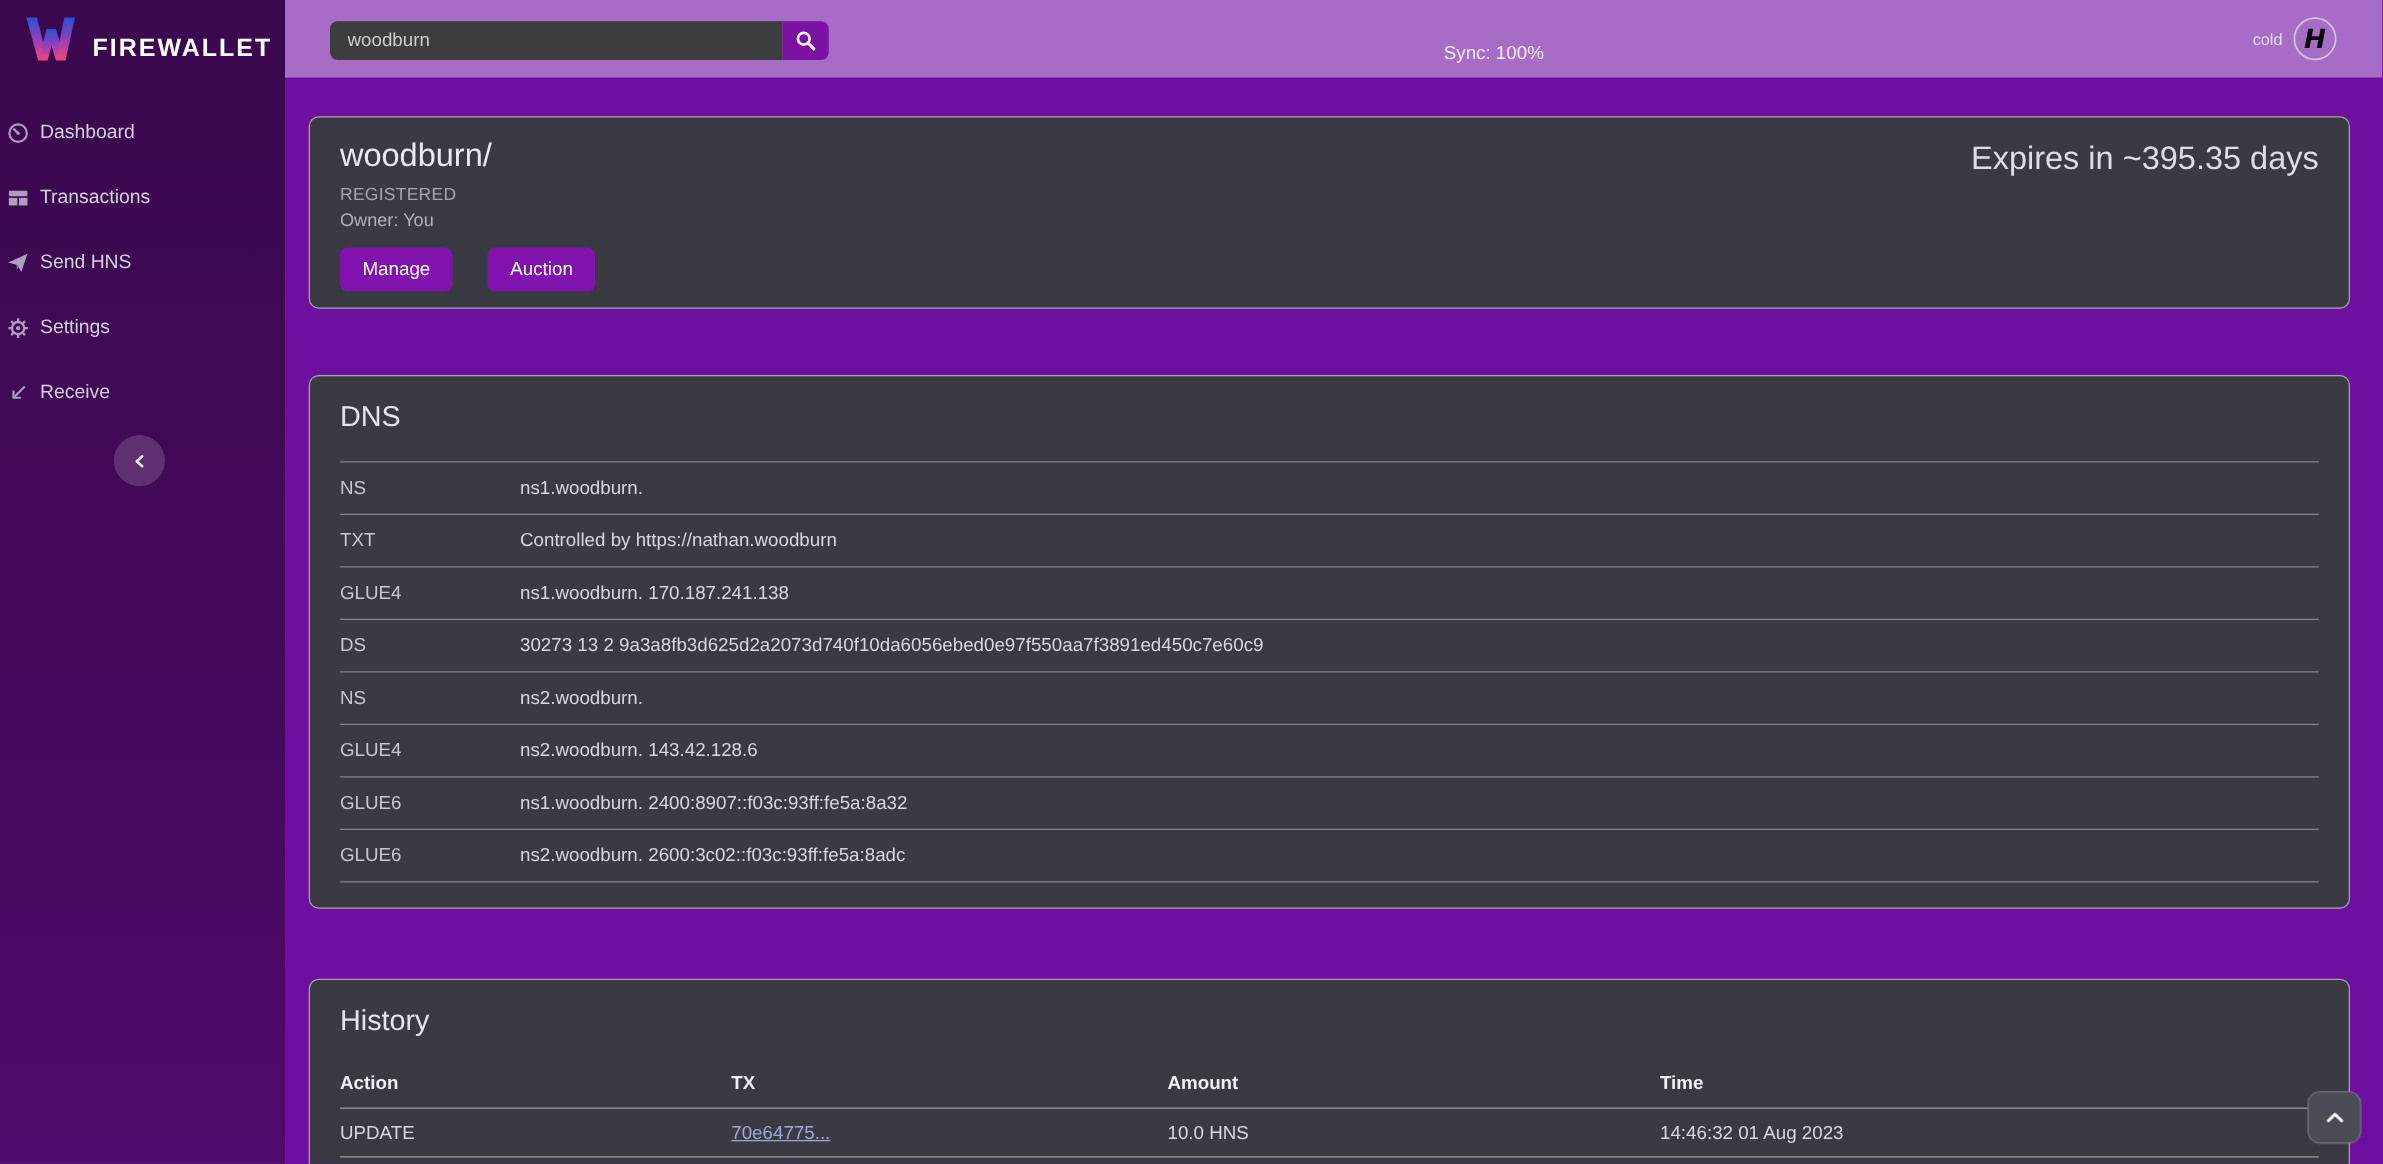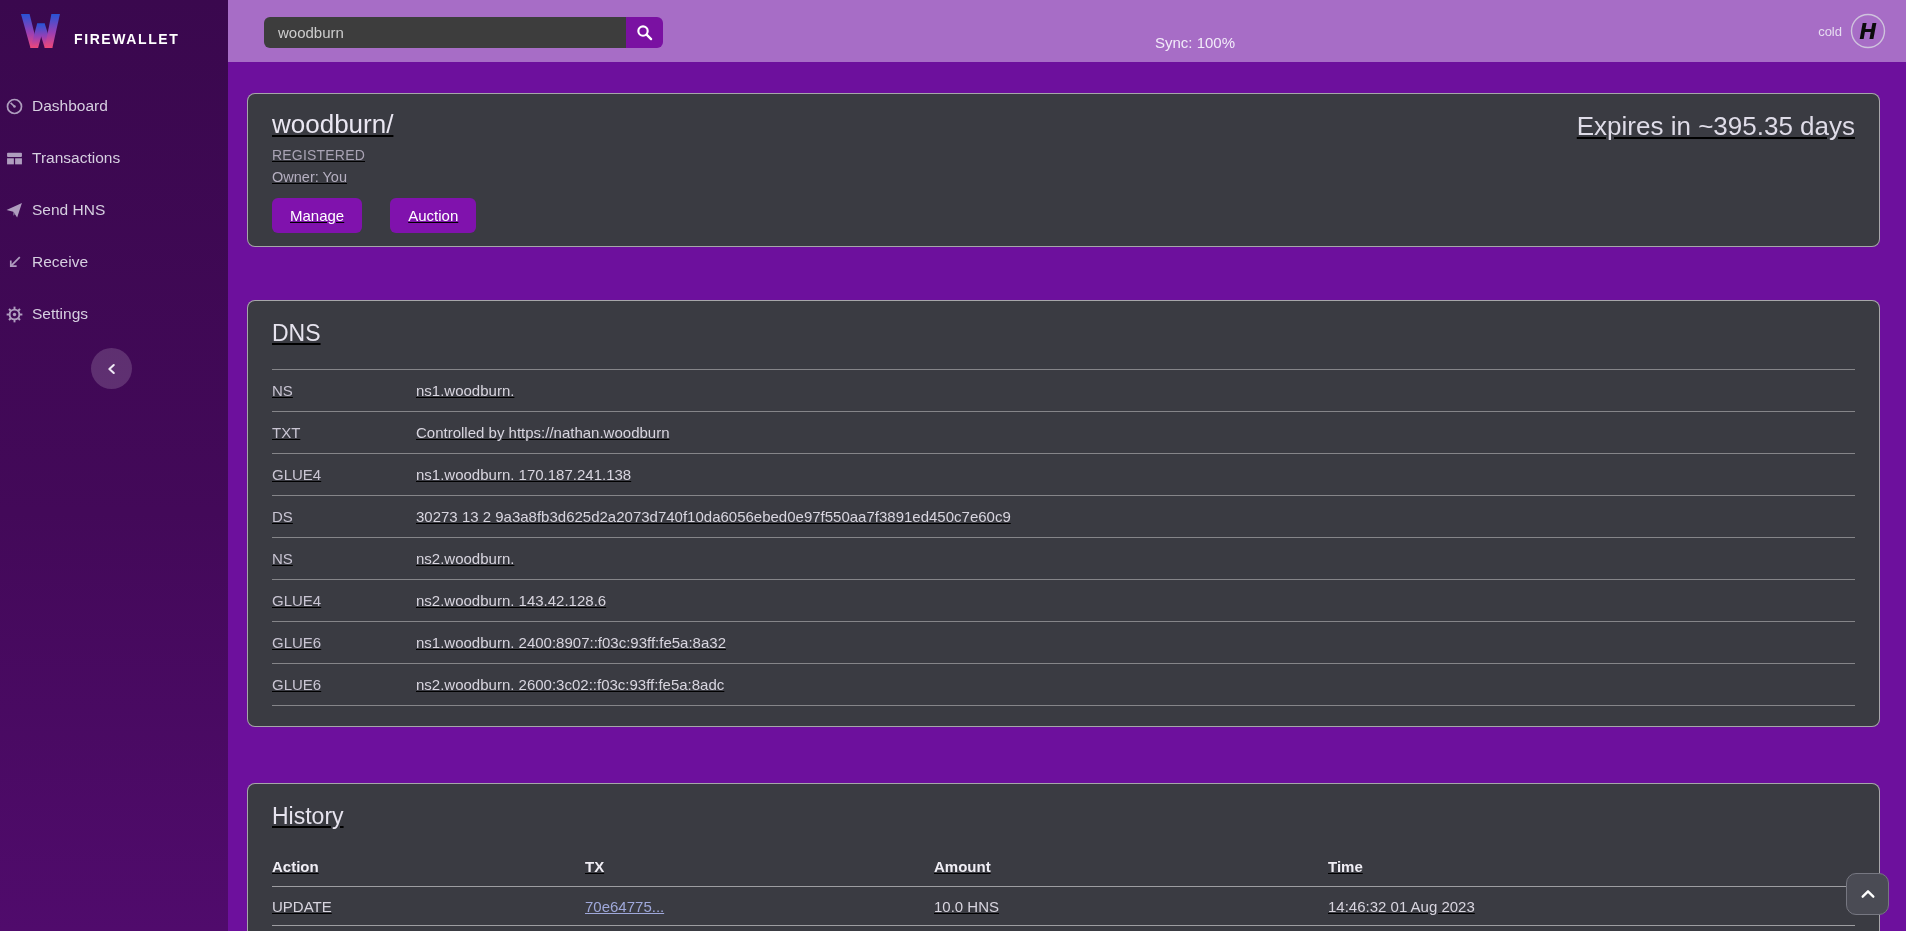--- a/index.html
+++ b/index.html
@@ -13,38 +13,38 @@
   .sidebar {
     width:228px; height:931px; flex:0 0 228px;
     background:linear-gradient(180deg,#3A084E 0%,#430959 55%,#500B6C 100%);
     color:#D6CFE0;
     position:relative;
   }
   .brand {
     height:62px; display:flex; align-items:center; gap:12px; padding:0 14px 0 18px;
   }
   .brand-name {
-    color:#FFFFFF; font-size:14px; font-weight:bold; letter-spacing:1.6px;margin-top:16px;
+    color:#FFFFFF; font-size:20px; font-weight:bold; letter-spacing:1.6px;margin-top:16px;
   }
   .nav { margin-top:18px; }
   .nav-item {
     display:flex; align-items:center; gap:9px;
     padding:0 6px; height:52px; cursor:pointer;
     font-size:15.5px; color:#D6CFE0;
   }
   .nav-item .nav-icon { width:17px; height:17px; display:inline-flex; opacity:0.85; }
   .collapse-btn {
     position:absolute; left:91px; top:348px;
     width:41px; height:41px; border-radius:50%;
     background:rgba(255,255,255,0.16);
     display:flex; align-items:center; justify-content:center;
     border:none; cursor:pointer;
   }
   
-  .right-col { flex:1; display:flex; flex-direction:column; min-width:0;text-decoration:underline; }
+  .right-col { flex:1; display:flex; flex-direction:column; min-width:0; }
   .topbar {
     height:62px; flex:0 0 62px;
     background:#A76DC6;
     position:relative;
     display:flex; align-items:center;
   }
   .search-group {
     position:absolute; left:36px; top:17px;
     display:flex; height:31px; width:399px;
   }
@@ -57,21 +57,21 @@
     width:37px; background:#7A11A2; border:none; cursor:pointer;
     border-radius:0 6px 6px 0;
     display:flex; align-items:center; justify-content:center;
   }
   .sync-text {
     position:absolute; left:927px; top:11px; height:62px;
     display:flex; align-items:center;
     color:#F2EBF9; font-size:15px;
   }
   .wallet-area {
-    position:absolute; right:20px; top:0; height:62px;
+    position:absolute; right:36px; top:0; height:62px;
     display:flex; align-items:center; gap:8px;
   }
   .wallet-label { color:#E6DDF0; font-size:13px; }
   
   .main { flex:1; overflow:hidden; }
   .card {
     background:#3A3B42;
     border:1px solid rgba(255,255,255,0.55);
     border-radius:8px;
     margin:0 26px 0 19px;
@@ -163,45 +163,45 @@
         <svg width="17" height="17" viewBox="0 0 16 16">
             <polygon points="0.5,7.5 15,1 10.5,14.5 6.8,9.2" fill="#C3B8D2"></polygon>
             <polygon points="6.8,9.2 6.8,13 8.7,11" fill="#8F82A3"></polygon>
           </svg>
       </span>
       <span>Send HNS</span>
     </div>
     <div class="nav-item">
       <span class="nav-icon">
         <svg width="17" height="17" viewBox="0 0 16 16">
-            <line x1="13" y1="3" x2="4.5" y2="11.5" stroke="#C3B8D2" stroke-width="1.6"></line>
-            <polyline points="4.5,6 4.5,11.5 10,11.5" fill="none" stroke="#C3B8D2" stroke-width="1.6"></polyline>
-          </svg>
-      </span>
-      <span>Receive</span>
-    </div>
-    <div class="nav-item">
-      <span class="nav-icon">
-        <svg width="17" height="17" viewBox="0 0 16 16">
           <circle cx="8" cy="8" r="4.6" fill="none" stroke="#C3B8D2" stroke-width="1.8"></circle>
           <circle cx="8" cy="8" r="1.6" fill="#C3B8D2"></circle>
           <g stroke="#C3B8D2" stroke-width="1.8">
             <line x1="8" y1="0.6" x2="8" y2="3"></line>
               <line x1="8" y1="13" x2="8" y2="15.4"></line>
             <line x1="0.6" y1="8" x2="3" y2="8"></line>
               <line x1="13" y1="8" x2="15.4" y2="8"></line>
             <line x1="2.8" y1="2.8" x2="4.5" y2="4.5"></line>
               <line x1="11.5" y1="11.5" x2="13.2" y2="13.2"></line>
             <line x1="2.8" y1="13.2" x2="4.5" y2="11.5"></line>
               <line x1="11.5" y1="4.5" x2="13.2" y2="2.8"></line>
           </g>
         </svg>
       </span>
       <span>Settings</span>
     </div>
+    <div class="nav-item">
+      <span class="nav-icon">
+        <svg width="17" height="17" viewBox="0 0 16 16">
+            <line x1="13" y1="3" x2="4.5" y2="11.5" stroke="#C3B8D2" stroke-width="1.6"></line>
+            <polyline points="4.5,6 4.5,11.5 10,11.5" fill="none" stroke="#C3B8D2" stroke-width="1.6"></polyline>
+          </svg>
+      </span>
+      <span>Receive</span>
+    </div>
   </div>
 
   <button class="collapse-btn">
     <span style="display:inline-flex;">
       <svg width="14" height="14" viewBox="0 0 16 16">
           <polyline points="10,3.5 5,8 10,12.5" fill="none" stroke="#EFEAF5" stroke-width="2.4" stroke-linecap="round" stroke-linejoin="round"></polyline>
         </svg>
     </span>
   </button>
 </div>

